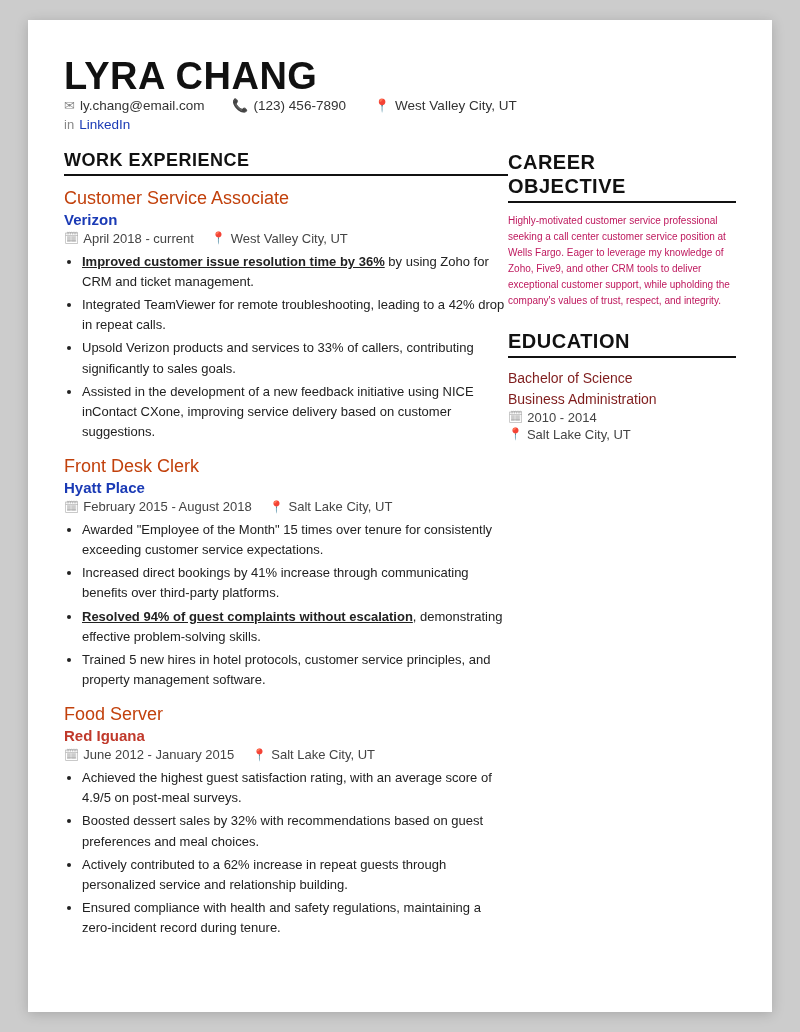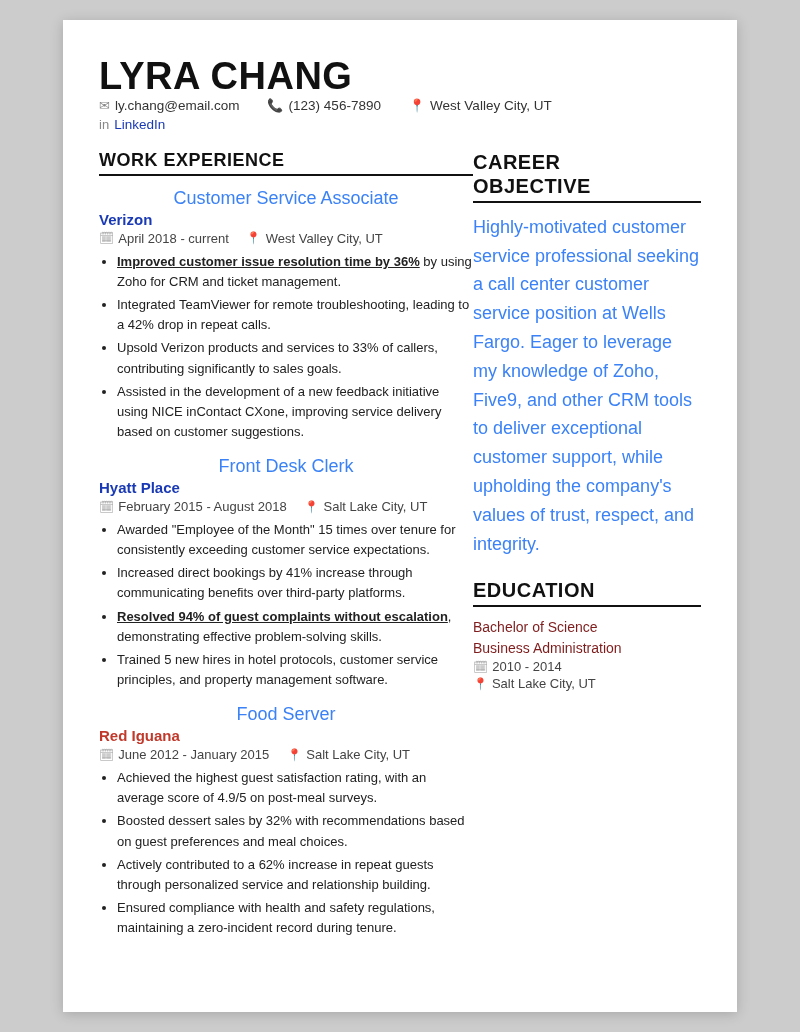--- a/index.html
+++ b/index.html
@@ -7,21 +7,21 @@
       font-family: Arial, sans-serif;
       background: #ccc;
       display: flex;
       justify-content: center;
       align-items: flex-start;
       min-height: 100vh;
       padding: 20px;
     }
     .resume-wrapper {
       background: #fff;
-      width: 674px;
+      width: 744px;
       min-height: 992px;
       padding: 36px 36px 36px 36px;
       box-shadow: 0 2px 12px rgba(0,0,0,0.18);
     }
     .header-name {
       font-size: 38px;
       font-weight: 900;
       color: #111;
       letter-spacing: 0.5px;
       line-height: 1.1;
@@ -84,23 +84,22 @@
       text-transform: uppercase;
       border-bottom: 2.5px solid #111;
       padding-bottom: 3px;
       margin-bottom: 10px;
       letter-spacing: 0.5px;
       line-height: 1.2;
     }
     .job-title {
       font-size: 18px;
       font-weight: 400;
-      color: #3b82f6;
+      color: #c2410c;
       margin-bottom: 2px;
-      text-align: center;
     }
     .employer {
       font-size: 15px;
       font-weight: 800;
       color: #1a3ab5;
       margin-bottom: 3px;
     }
     .job-meta {
       display: flex;
       align-items: center;
@@ -132,22 +131,22 @@
       text-decoration: underline;
       font-weight: 700;
     }
     .work-section {
       margin-bottom: 18px;
     }
     .right-section {
       margin-bottom: 20px;
     }
     .objective-text {
-      font-size: 18px;
-      color: #3b82f6;
+      font-size: 10px;
+      color: #be185d;
       line-height: 1.6;
     }
     .edu-degree {
       font-size: 14px;
       color: #7f1d1d;
       line-height: 1.5;
     }
     .edu-school {
       font-size: 14px;
       font-weight: 800;

